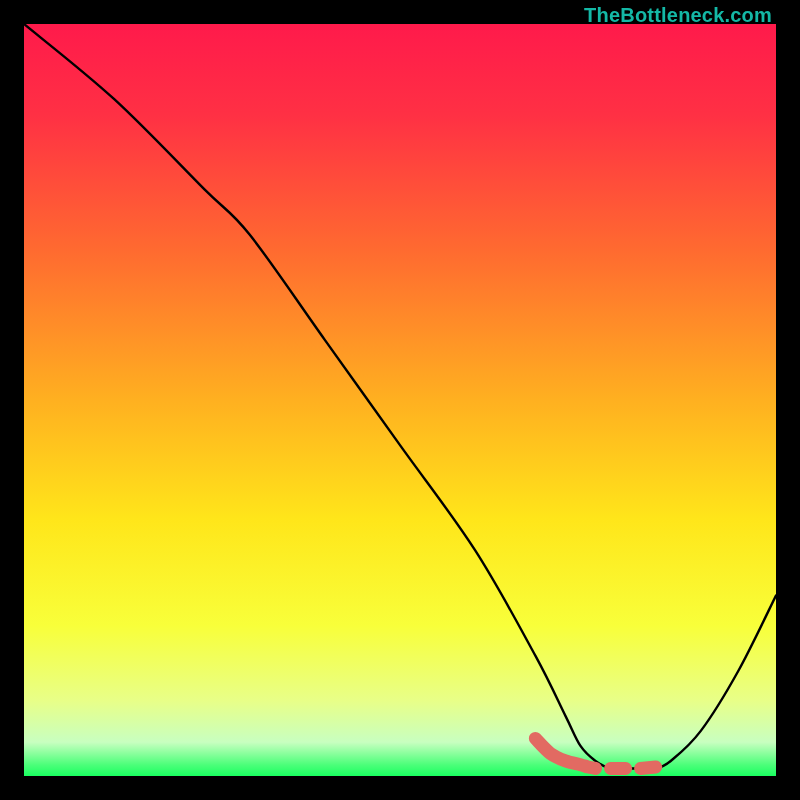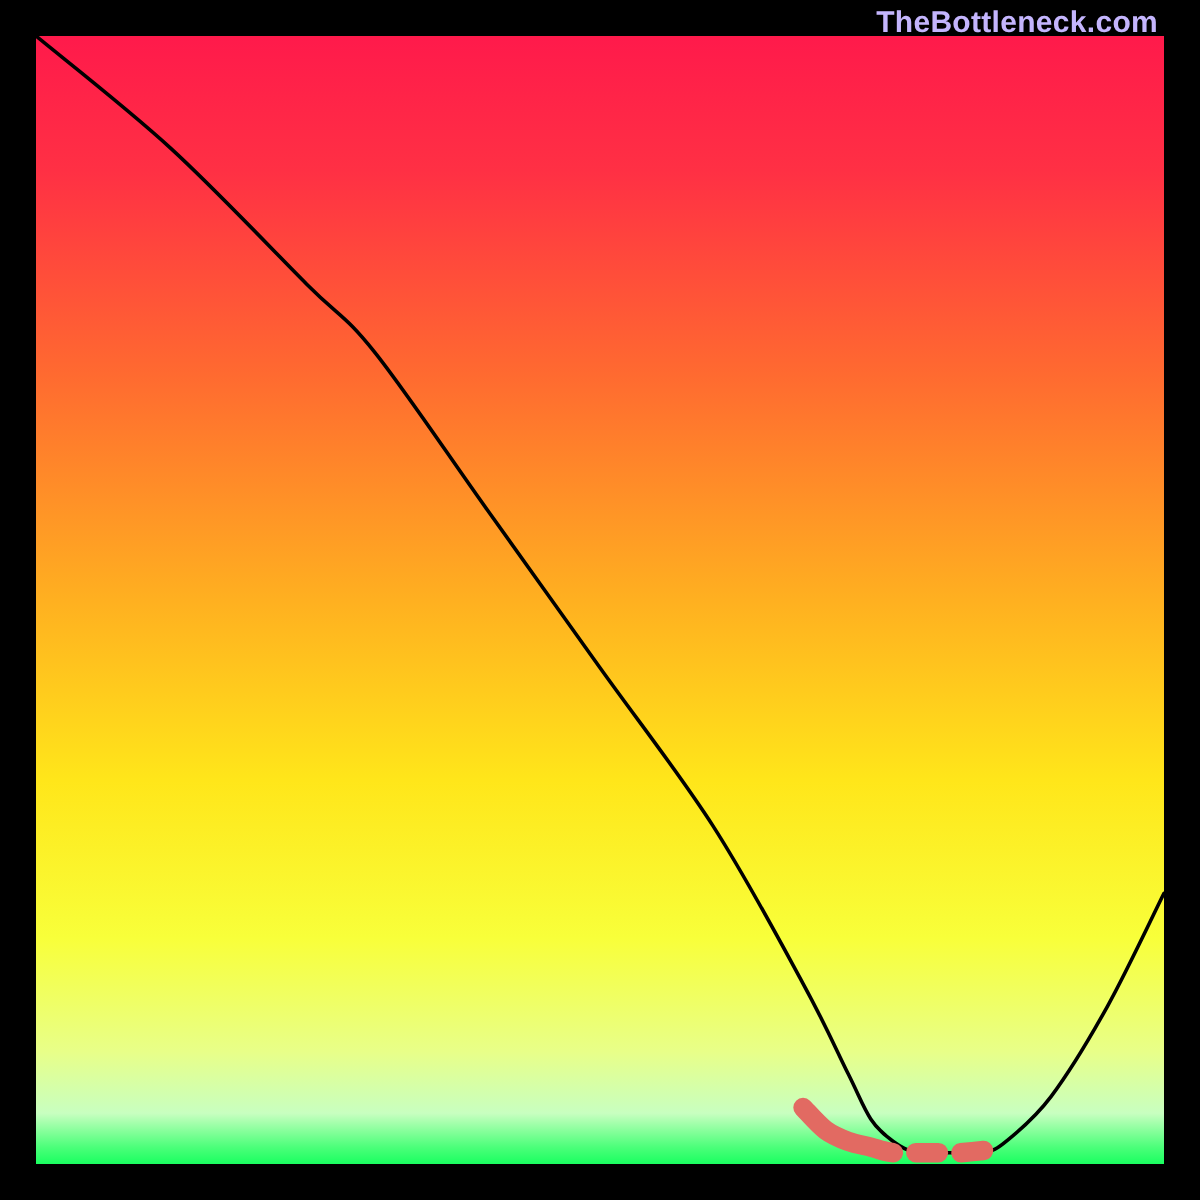--- a/index.html
+++ b/index.html
@@ -34,21 +34,21 @@
     width: 100%;
     height: 100%;
   }
   .watermark {
     position: absolute;
     top: 4px;
     right: 28px;
     font-family: Arial, Helvetica, sans-serif;
     font-size: 20px;
     font-weight: 600;
-    color: #c4b5fd;
+    color: #14b8a6;
     letter-spacing: 0.2px;
     user-select: none;
   }
 </style>
 </head>
 <body>
 
 <div class="outer-frame">
 
   <div class="watermark" data-bind="watermark">TheBottleneck.com</div>

